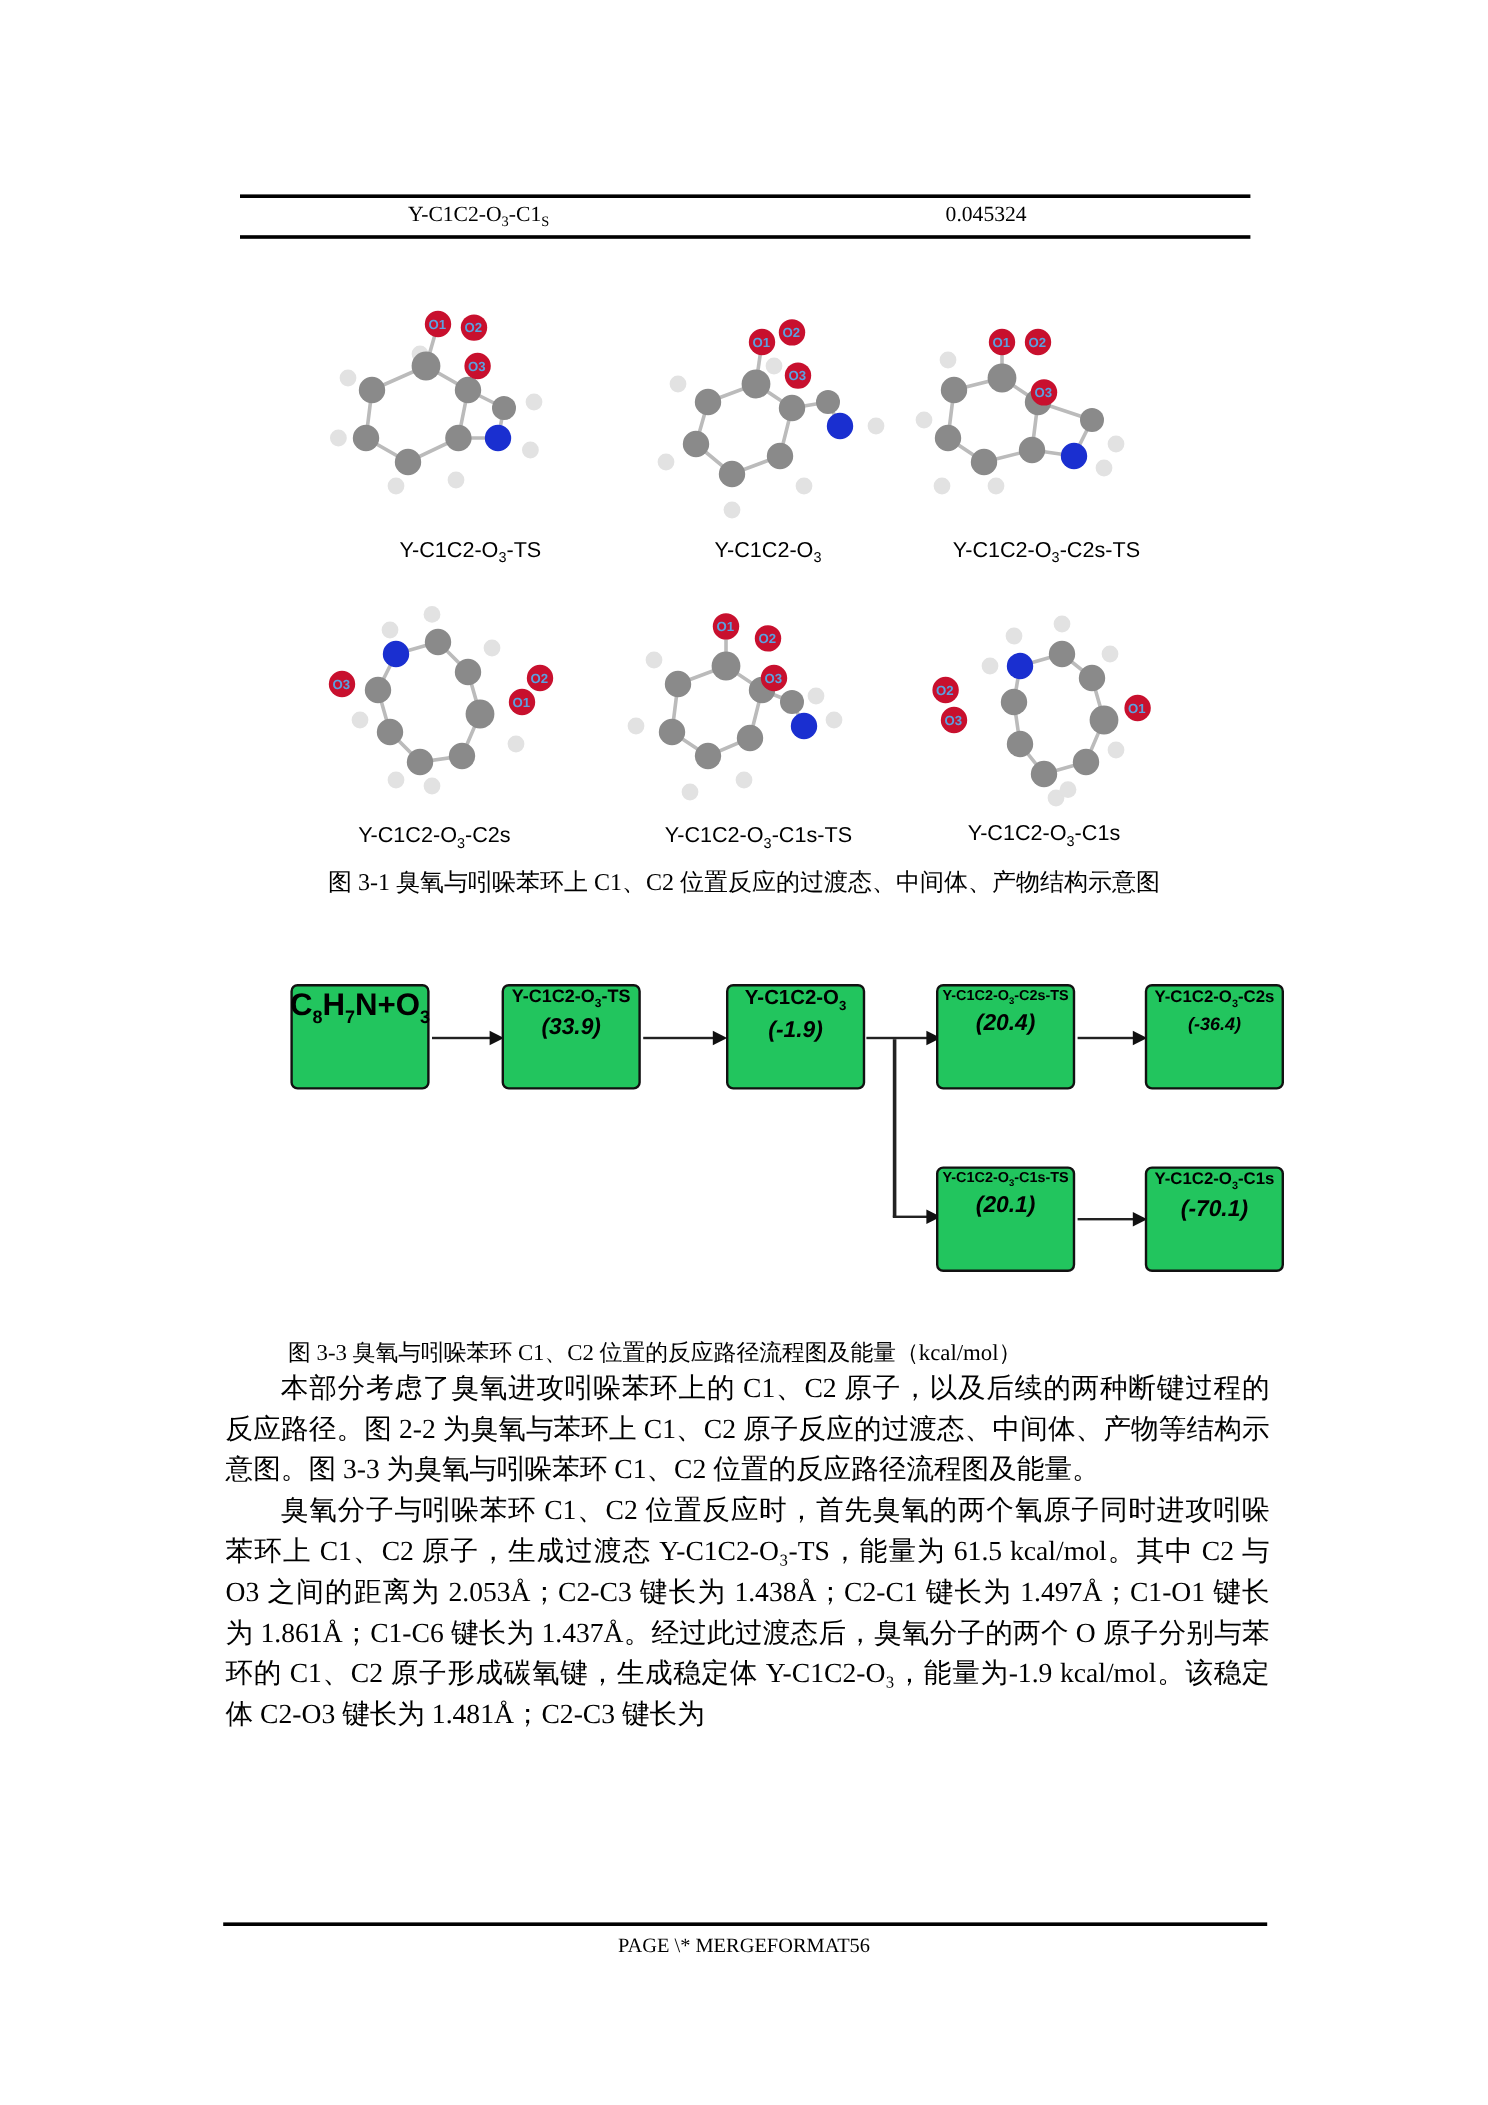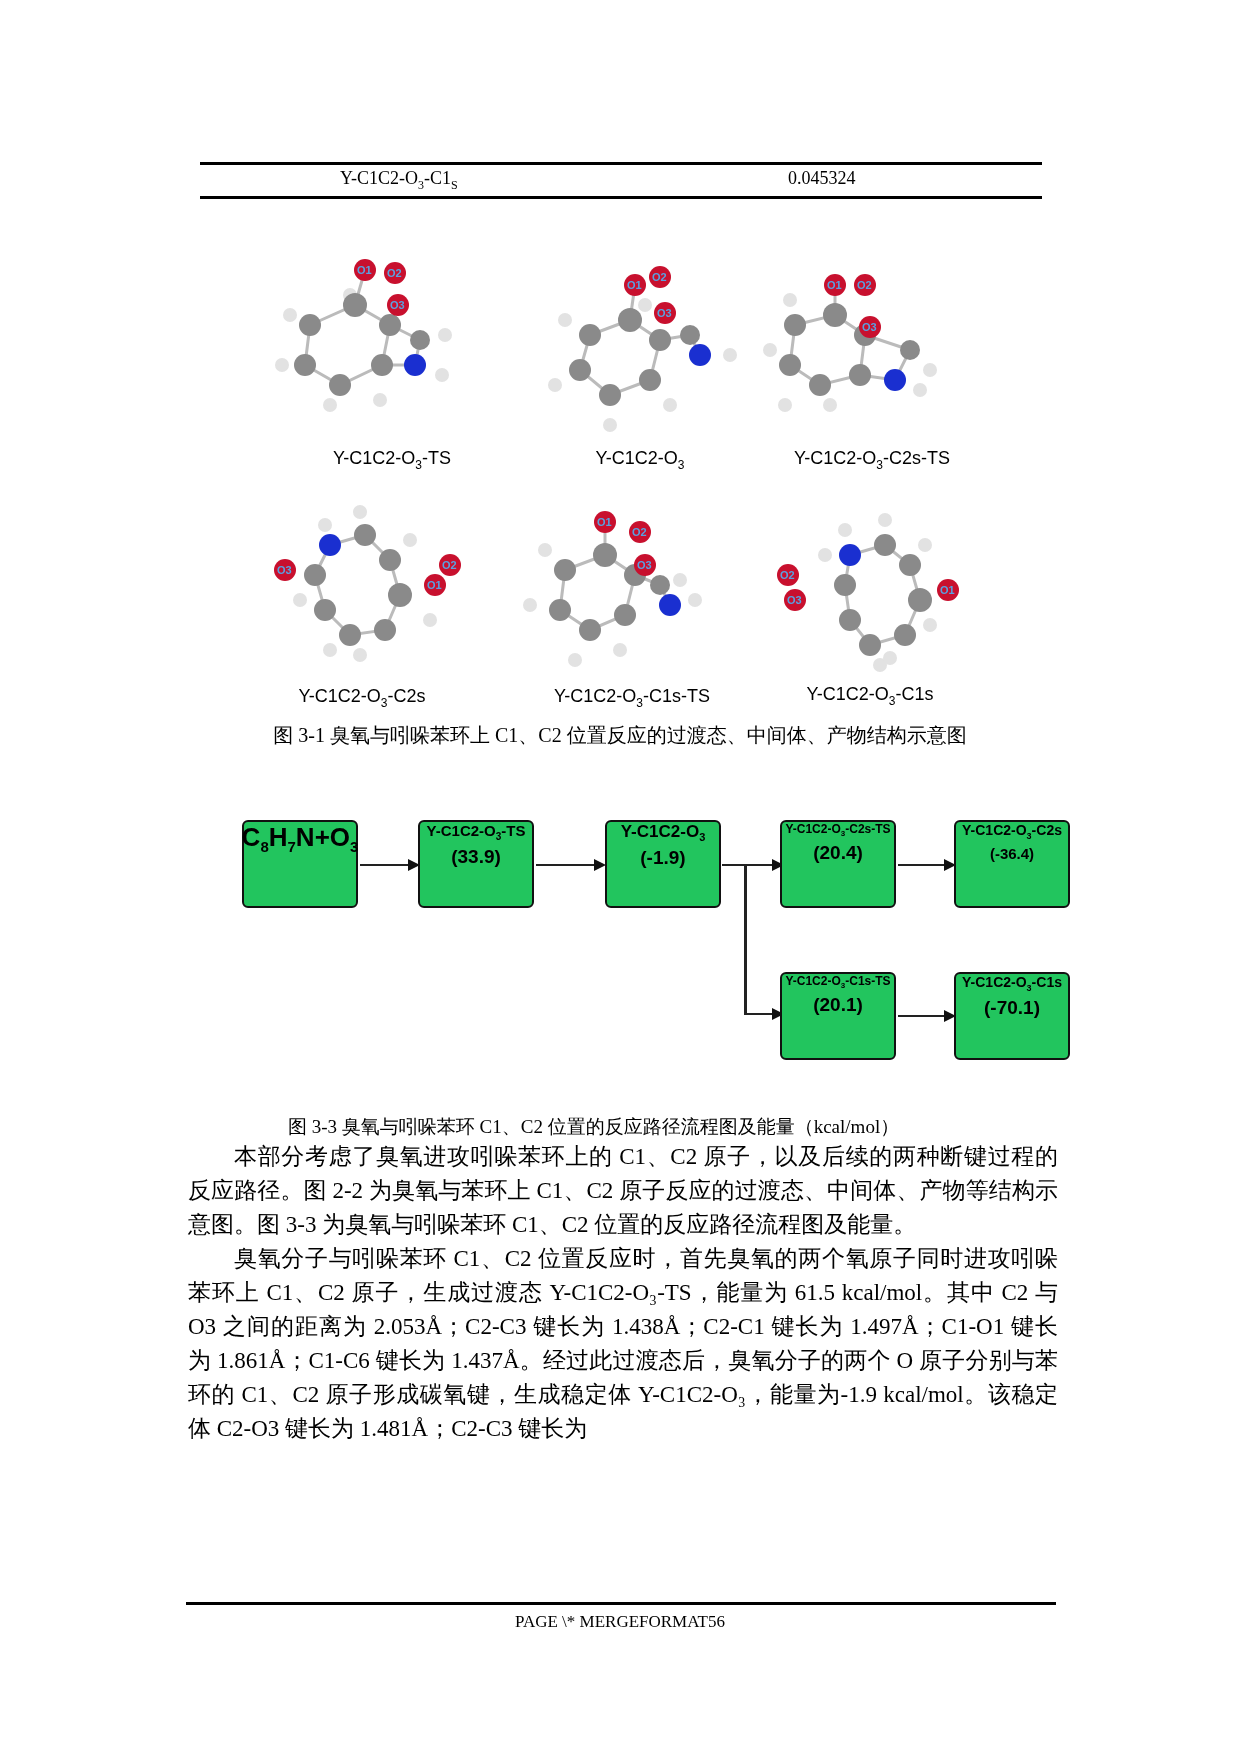--- a/index.html
+++ b/index.html
@@ -8,21 +8,21 @@
   .rule { position:absolute; background:#000; }
   .tbl-cell { position:absolute; top:168px; font-size:18px; }
   .mol { position:absolute; width:220px; height:180px; }
   .mol-label { position:absolute; font-family:"Liberation Sans","DejaVu Sans",sans-serif; font-size:18px; text-align:center; width:260px; }
   .caption { position:absolute; font-size:20px; text-align:center; }
   .box { position:absolute; border:2.5px solid #111; border-radius:6px; background:#22c55e;
          font-family:"Liberation Sans","DejaVu Sans",sans-serif; font-weight:bold;
          display:flex; flex-direction:column; align-items:center; justify-content:flex-start; box-sizing:border-box; }
   .box .nm { font-size:15px; white-space:nowrap; }
   .box .nm.sm { font-size:12px; }
-  .box .en { font-size:19px; margin-top:4px; }
+  .box .en { font-size:19px; margin-top:4px;font-style:italic; }
   .box.start .nm { font-size:26px; }
   .line { position:absolute; background:#222; }
   .arrow { position:absolute; width:0; height:0; border-top:6px solid transparent; border-bottom:6px solid transparent; border-left:12px solid #111; }
   .para { position:absolute; left:188px; width:870px; font-size:23px; line-height:34px; text-align:justify; text-align-last:left; }
   .para p { margin:0; text-indent:46px; }
   .footer { position:absolute; top:1612px; left:0; width:1240px; text-align:center; font-size:17px; }
   svg text { font-family:"Liberation Sans","DejaVu Sans",sans-serif; }
 </style>
 </head>
 <body>
@@ -301,21 +301,21 @@
   <div class="en">(20.1)</div>
 </div>
 <div class="line" style="left:898px;top:1015px;width:50px;height:2px;"></div>
 <div class="arrow" style="left:944px;top:1010px;"></div>
 
 <div class="box" style="left:954px;top:972px;width:116px;height:88px;">
   <div class="nm" style="font-size:14px;"><span>Y-C1C2-O</span><sub style="font-size:9px;">3</sub><span>-C1s</span></div>
   <div class="en">(-70.1)</div>
 </div>
 
-<div class="caption" style="left:240px;top:1114px;width:760px;font-size:19px;text-align:left;margin-left:48px;">图 3-3 臭氧与吲哚苯环 C1、C2 位置的反应路径流程图及能量（kcal/mol）</div>
+<div class="caption" style="left:240px;top:1114px;width:760px;font-size:19px;text-align:left;">图 3-3 臭氧与吲哚苯环 C1、C2 位置的反应路径流程图及能量（kcal/mol）</div>
 
 <div class="para" style="top:1140px;">
   <p>本部分考虑了臭氧进攻吲哚苯环上的 C1、C2 原子，以及后续的两种断键过程的反应路径。图 2-2 为臭氧与苯环上 C1、C2 原子反应的过渡态、中间体、产物等结构示意图。图 3-3 为臭氧与吲哚苯环 C1、C2 位置的反应路径流程图及能量。</p>
   <p>臭氧分子与吲哚苯环 C1、C2 位置反应时，首先臭氧的两个氧原子同时进攻吲哚苯环上 C1、C2 原子，生成过渡态 Y-C1C2-O₃-TS，能量为 61.5 kcal/mol。其中 C2 与 O3 之间的距离为 2.053Å；C2-C3 键长为 1.438Å；C2-C1 键长为 1.497Å；C1-O1 键长为 1.861Å；C1-C6 键长为 1.437Å。经过此过渡态后，臭氧分子的两个 O 原子分别与苯环的 C1、C2 原子形成碳氧键，生成稳定体 Y-C1C2-O₃，能量为-1.9 kcal/mol。该稳定体 C2-O3 键长为 1.481Å；C2-C3 键长为</p>
 </div>
 
 <div class="rule" style="left:186px;top:1602px;width:870px;height:3px;"></div>
 <div class="footer">PAGE   \* MERGEFORMAT56</div>
 
 </body></html>

